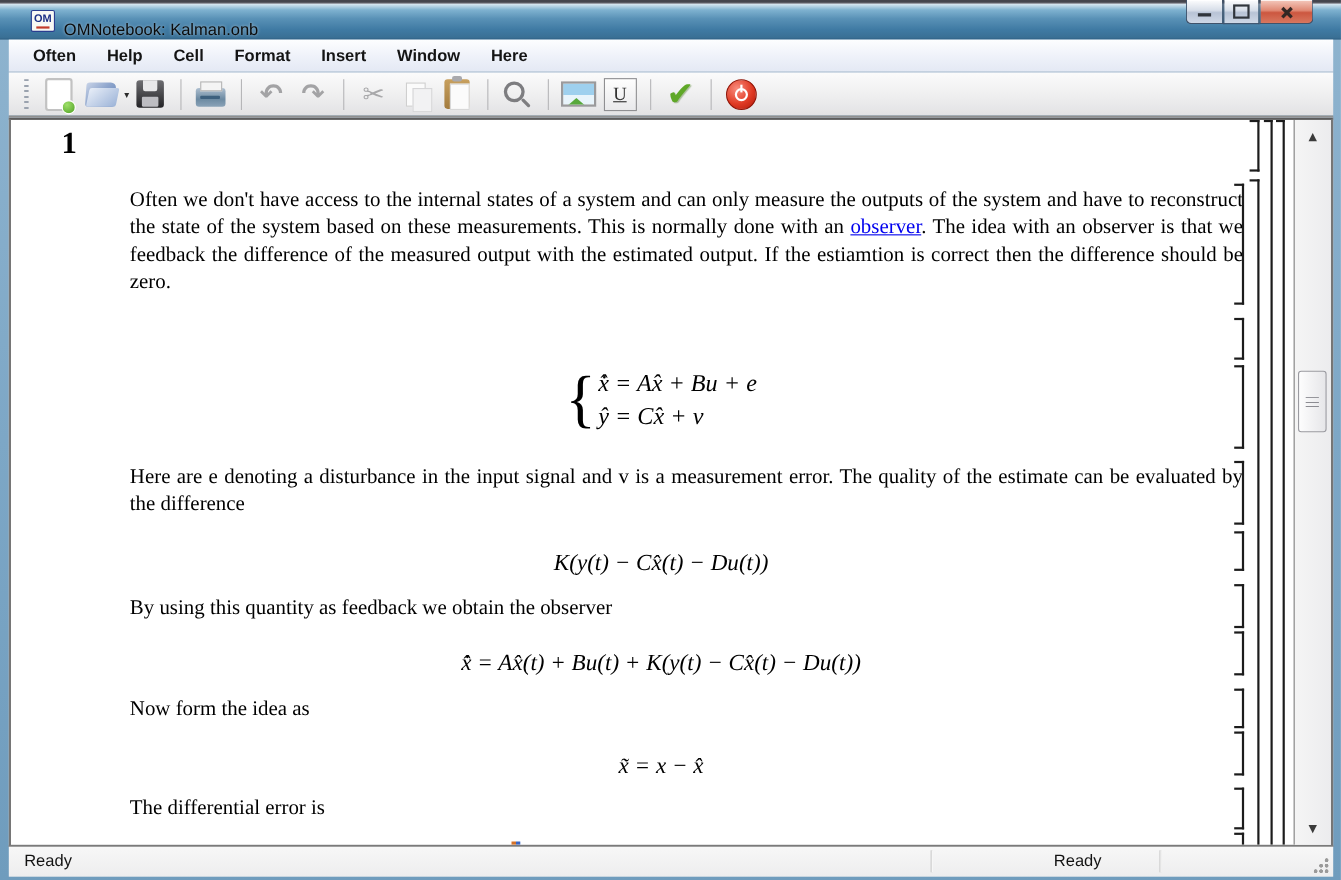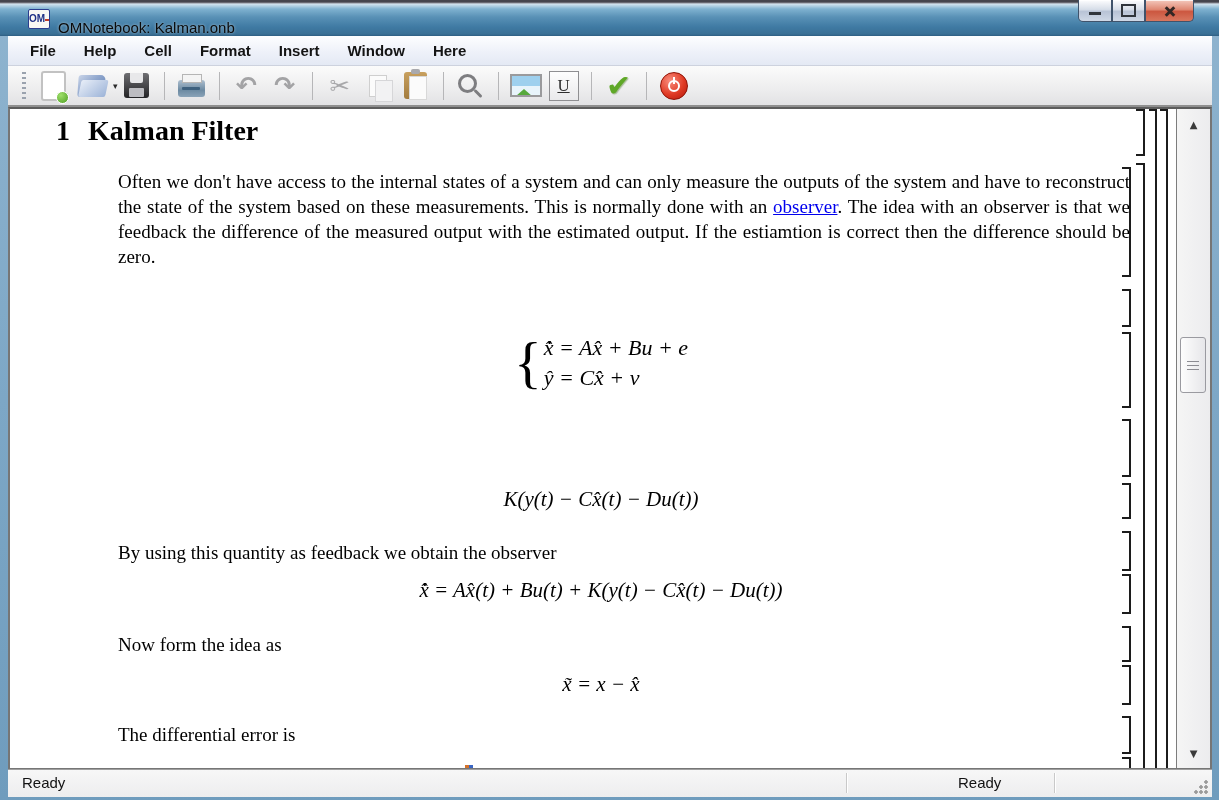--- a/index.html
+++ b/index.html
@@ -4,21 +4,21 @@
 <style>
   html,body{margin:0;padding:0;width:1219px;height:800px;overflow:hidden;
     font-family:"Liberation Sans",sans-serif;}
   .win{position:absolute;inset:0;width:1219px;height:800px;
     background:linear-gradient(180deg,#8fb4cf 0%,#7da7c6 50%,#6f9cbd 100%);}
   
   .titlebar{position:absolute;left:0;top:0;right:0;height:36px;
     background:linear-gradient(180deg,#45454d 0px,#45454d 2px,#8b8b94 3px,#d3e4ef 4px,#7fb2d0 9px,#5991b6 17px,#3f7aa3 27px,#3a7095 34px,#2e5f83 36px);
     display:flex;align-items:center;}
   .appicon{width:20px;height:18px;margin:2px 8px 0 28px;background:#f8f8f4;
-    border:1px solid #2a3d8f;border-radius:2px;display:flex;
+    border:1px solid #2a3d8f;border-radius:2px;display:flex;flex-direction:column;
     align-items:center;justify-content:center;font-weight:bold;font-size:10px;color:#1c2f86;line-height:10px;}
   .appicon .r{width:12px;height:2px;background:#c23b2a;margin-top:1px;}
   .wtitle{color:#0b0b0b;font-size:15px;margin-top:18px;text-shadow:0 0 3px rgba(255,255,255,.6);}
   .wcontrols{position:absolute;right:25px;top:0;display:flex;}
   .wbtn{height:21px;border:1px solid #40536b;border-top:none;display:flex;align-items:center;justify-content:center;
     box-shadow:inset 0 1px 0 rgba(255,255,255,.75);}
   .wbtn.min{width:32px;border-radius:0 0 0 5px;background:linear-gradient(180deg,#fdfdfe,#d6dde8 45%,#b8c3d6 55%,#cfd8e6);}
   .wbtn.max{width:31px;background:linear-gradient(180deg,#fdfdfe,#d6dde8 45%,#b8c3d6 55%,#cfd8e6);}
   .wbtn.close{width:47px;border-radius:0 0 5px 0;background:linear-gradient(180deg,#f4c9bd,#e08974 45%,#cc5740 55%,#d8775f);}
   .g-min{width:12px;height:3px;background:#30353c;margin-top:6px;}
@@ -78,21 +78,21 @@
   
   .content{position:absolute;left:8px;right:7px;top:107px;bottom:30px;background:#fff;
     border:2px solid #767676;border-top-color:#5c5c5c;box-sizing:border-box;overflow:hidden;}
   .doc{position:absolute;inset:0;font-family:"Liberation Serif","DejaVu Serif",serif;color:#000;}
   .cell{position:absolute;}
   .h1{font-size:28px;font-weight:bold;display:flex;}
   .h1 .num{margin-right:18px;}
   .para{font-size:19px;line-height:25px;width:1012px;text-align:justify;margin-left:23px;}
   .para.nj{text-align:left;}
   .link{color:#0000ee;text-decoration:underline;}
-  .eq{width:1012px;text-align:center;font-style:italic;font-size:21px;}
+  .eq{width:1012px;text-align:center;font-style:italic;font-size:21px;margin-top:12px;}
   .eqsys{width:1012px;display:flex;justify-content:center;align-items:center;font-style:italic;font-size:22px;}
   .brace{font-size:58px;font-weight:300;font-style:normal;line-height:64px;margin-right:2px;}
   .eqcol{display:flex;flex-direction:column;line-height:30px;}
   .peek{width:8px;height:3px;background:linear-gradient(90deg,#d4722a 0 4px,#3a66c4 4px);}
   
   .cbr{position:absolute;left:1112px;width:9px;border:2px solid #1c1c1c;border-left:none;box-sizing:border-box;background:transparent;}
   .cbr.nb{border-bottom:none;}
   .gbr{position:absolute;left:1126px;width:9px;border:2px solid #1c1c1c;border-left:none;box-sizing:border-box;}
   .gbr.nb{border-bottom:none;}
   .gline{position:absolute;width:8px;border-top:2px solid #1c1c1c;border-right:2px solid #1c1c1c;box-sizing:border-box;}
@@ -142,21 +142,21 @@
       <div class="wbtn close">
           <span class="g-x">
             <i class="a"></i>
             <i class="b"></i>
           </span>
         </div>
     </div>
   </div>
 
   <div class="menubar">
-    <span class="mitem m0">File</span>
+    <span class="mitem m0">Often</span>
     <span class="mitem">Help</span>
     <span class="mitem">Cell</span>
     <span class="mitem">Format</span>
     <span class="mitem">Insert</span>
     <span class="mitem">Window</span>
     <span class="mitem">Here</span>
   </div>
 
   <div class="toolbar">
     <div class="grip"></div>
@@ -210,36 +210,36 @@
     <div class="tbtn">
         <span class="ic-power"></span>
       </div>
   </div>
 
   <div class="content">
     <div class="doc">
 
       <div class="cell h1" style="left:46px;top:6px;">
         <span class="num">1</span>
-        <span>Kalman Filter</span>
       </div>
 
       <div class="cell para" style="left:85px;top:60px;">
         <span>Often we don't have access to the internal states of a system and can only measure the outputs of the system and have to reconstruct the state of the system based on these measurements. This is normally done with an </span><a class="link">observer</a><span>. The idea with an observer is that we feedback the difference of the measured output with the estimated output. If the estiamtion is correct then the difference should be zero.</span>
       </div>
 
 
       <div class="cell eqsys" style="left:85px;top:222px;">
         <span class="brace">{</span>
         <span class="eqcol">
           <span>x̂̇ = Ax̂ + Bu + e</span>
           <span>ŷ = Cx̂ + v</span>
         </span>
       </div>
 
+      <div class="cell para" style="left:85px;top:312px;">Here are e denoting a disturbance in the input signal and v is a measurement error. The quality of the estimate can be evaluated by the difference</div>
 
       <div class="cell eq" style="left:85px;top:378px;">K(y(t) − Cx̂(t) − Du(t))</div>
 
       <div class="cell para nj" style="left:85px;top:431px;">By using this quantity as feedback we obtain the observer</div>
 
       <div class="cell eq" style="left:85px;top:469px;">x̂̇ = Ax̂(t) + Bu(t) + K(y(t) − Cx̂(t) − Du(t))</div>
 
       <div class="cell para nj" style="left:85px;top:523px;">Now form the idea as</div>
 
       <div class="cell eq" style="left:85px;top:563px;">x̃ = x − x̂</div>

